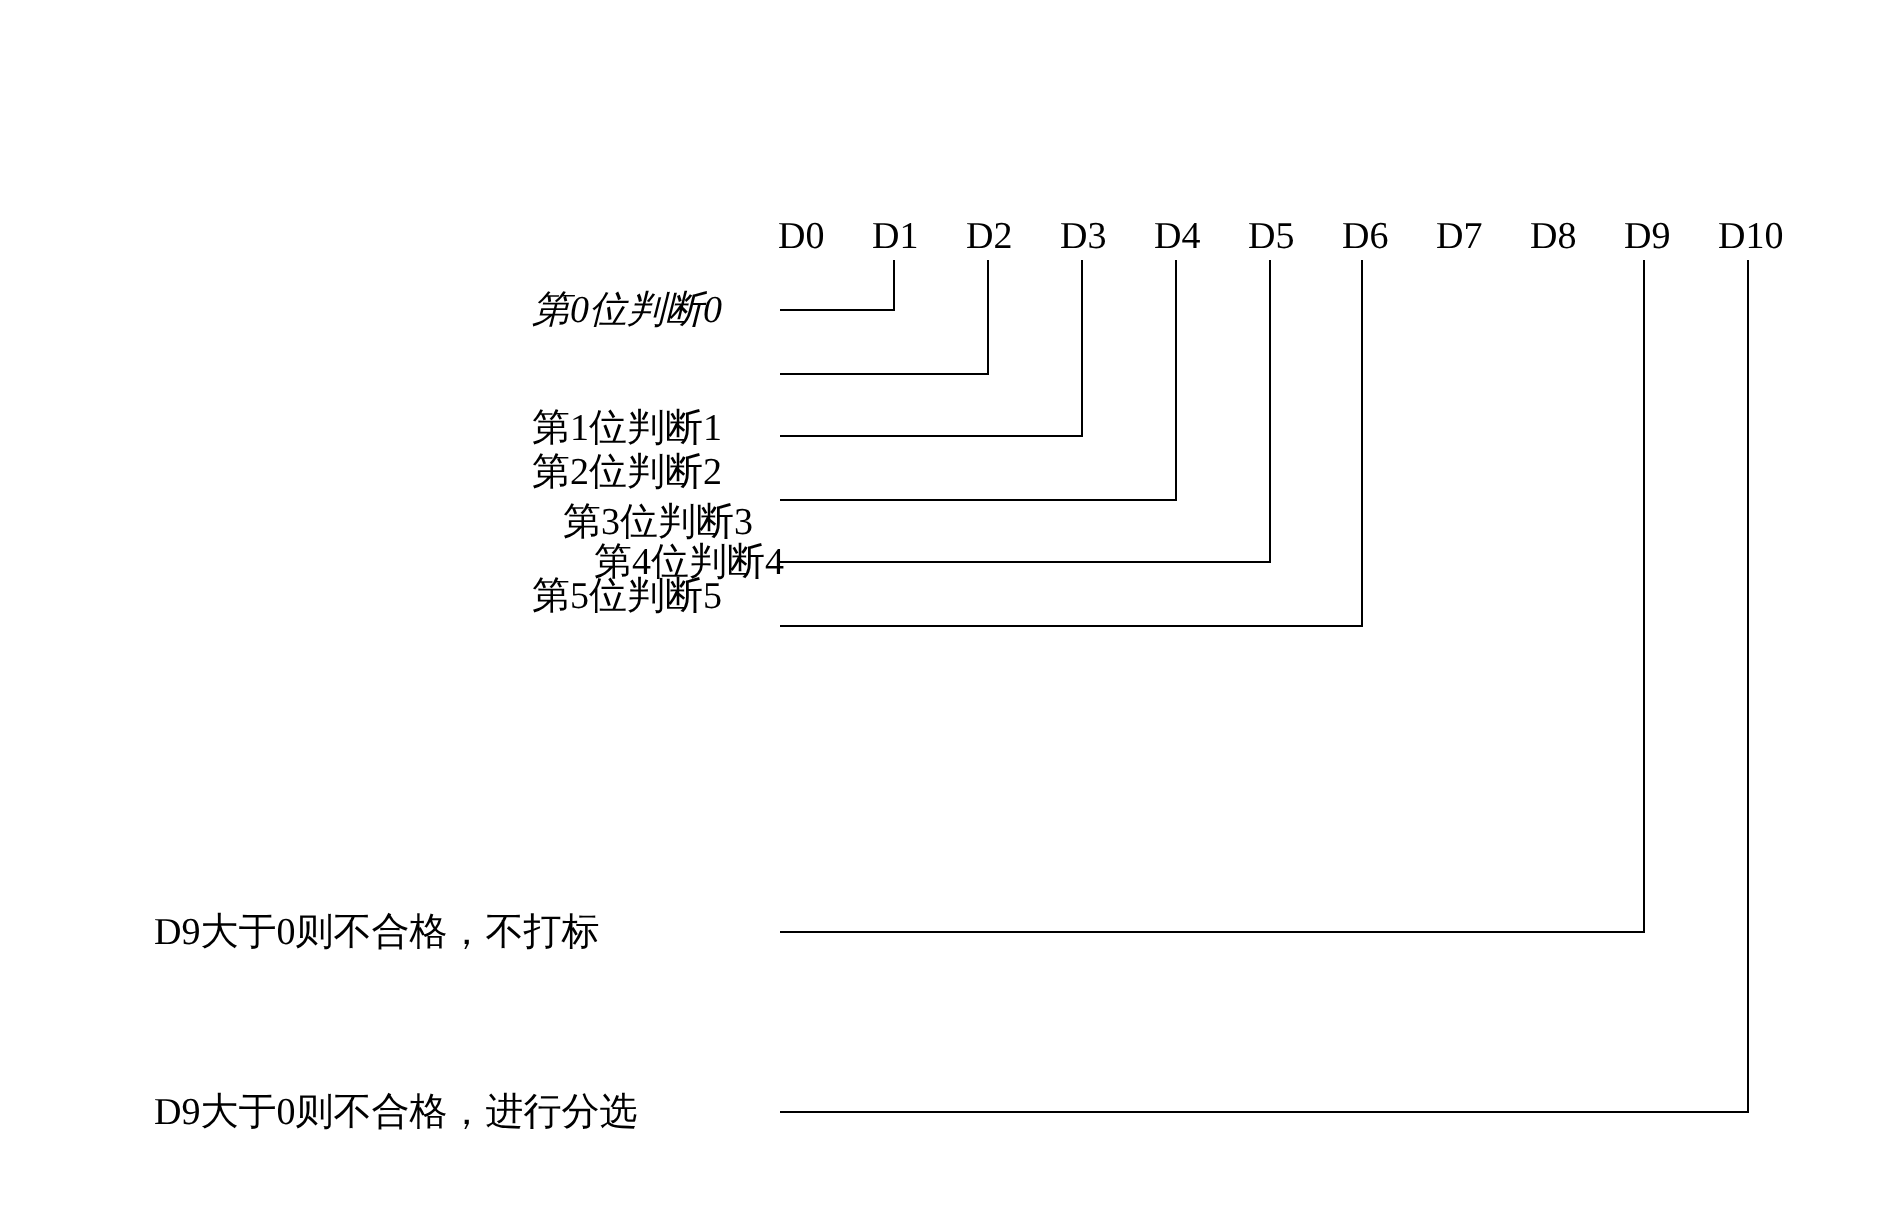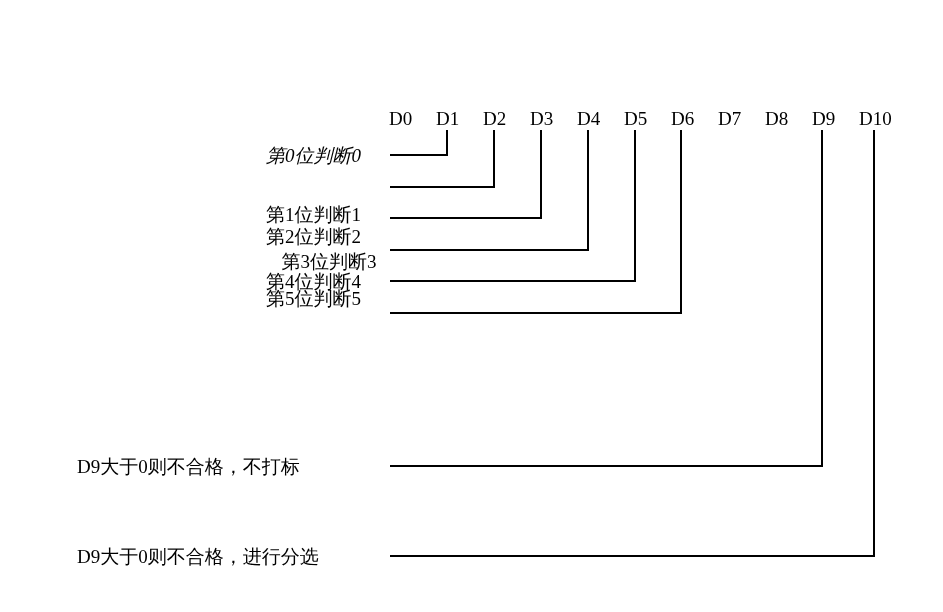--- a/index.html
+++ b/index.html
@@ -44,21 +44,21 @@
     left:266px;
     width:126px;
     font-size:19px;
     line-height:21px;
     white-space:nowrap;
   }
   .bit-labels .bit-label:nth-child(1){top:145px;font-style:italic;}
   .bit-labels .bit-label:nth-child(2){top:176px;margin-top:28px;}
   .bit-labels .bit-label:nth-child(3){top:226px;}
   .bit-labels .bit-label:nth-child(4){top:251px;text-align:center;}
-  .bit-labels .bit-label:nth-child(5){top:271px;}
+  .bit-labels .bit-label:nth-child(5){top:271px;text-align:right;}
   .bit-labels .bit-label:nth-child(6){top:288px;}
   .result-labels .result-label{
     position:absolute;
     left:77px;
     font-size:19px;
     line-height:21px;
     white-space:nowrap;
   }
   .result-labels .result-label:nth-child(1){top:456px;text-align:center;}
   .result-labels .result-label:nth-child(2){top:546px;}

